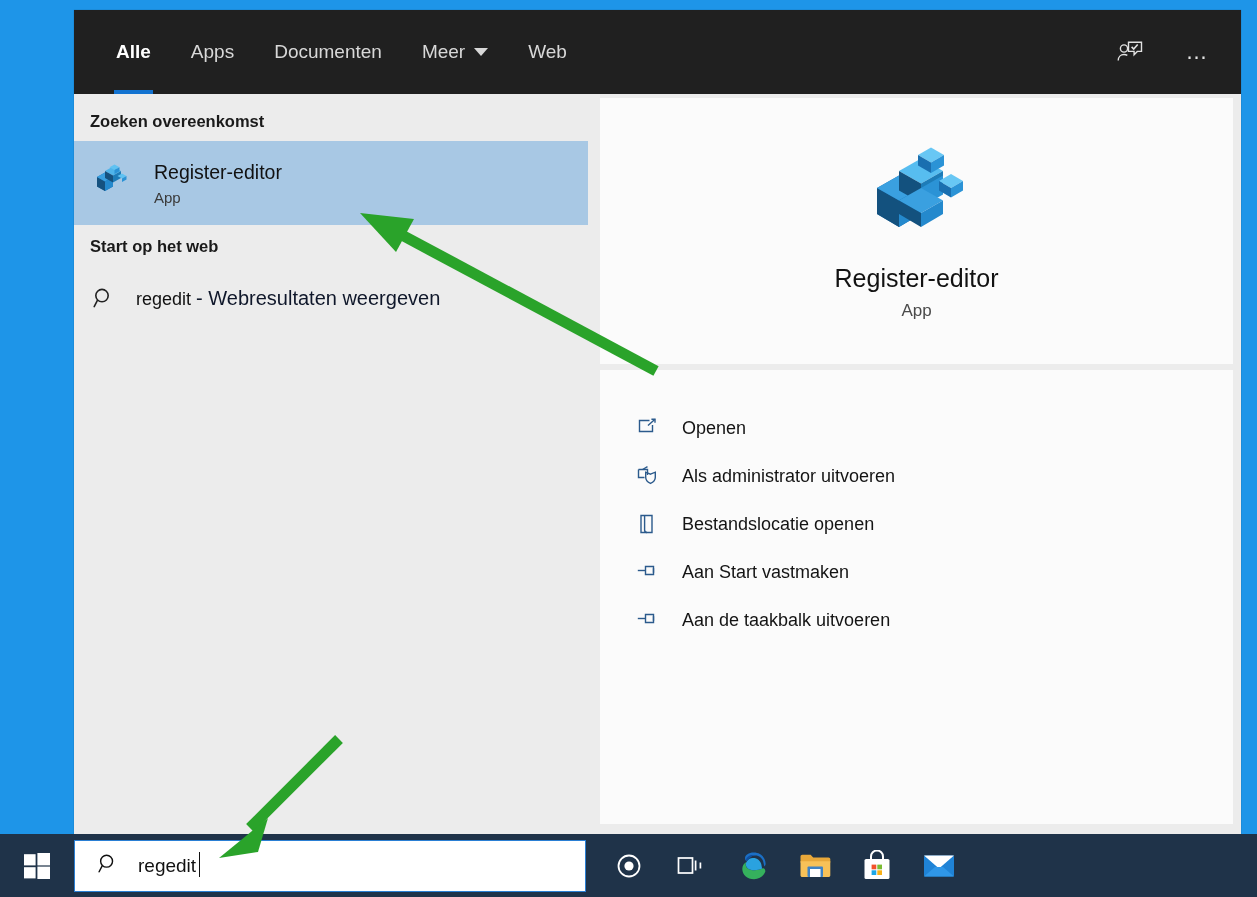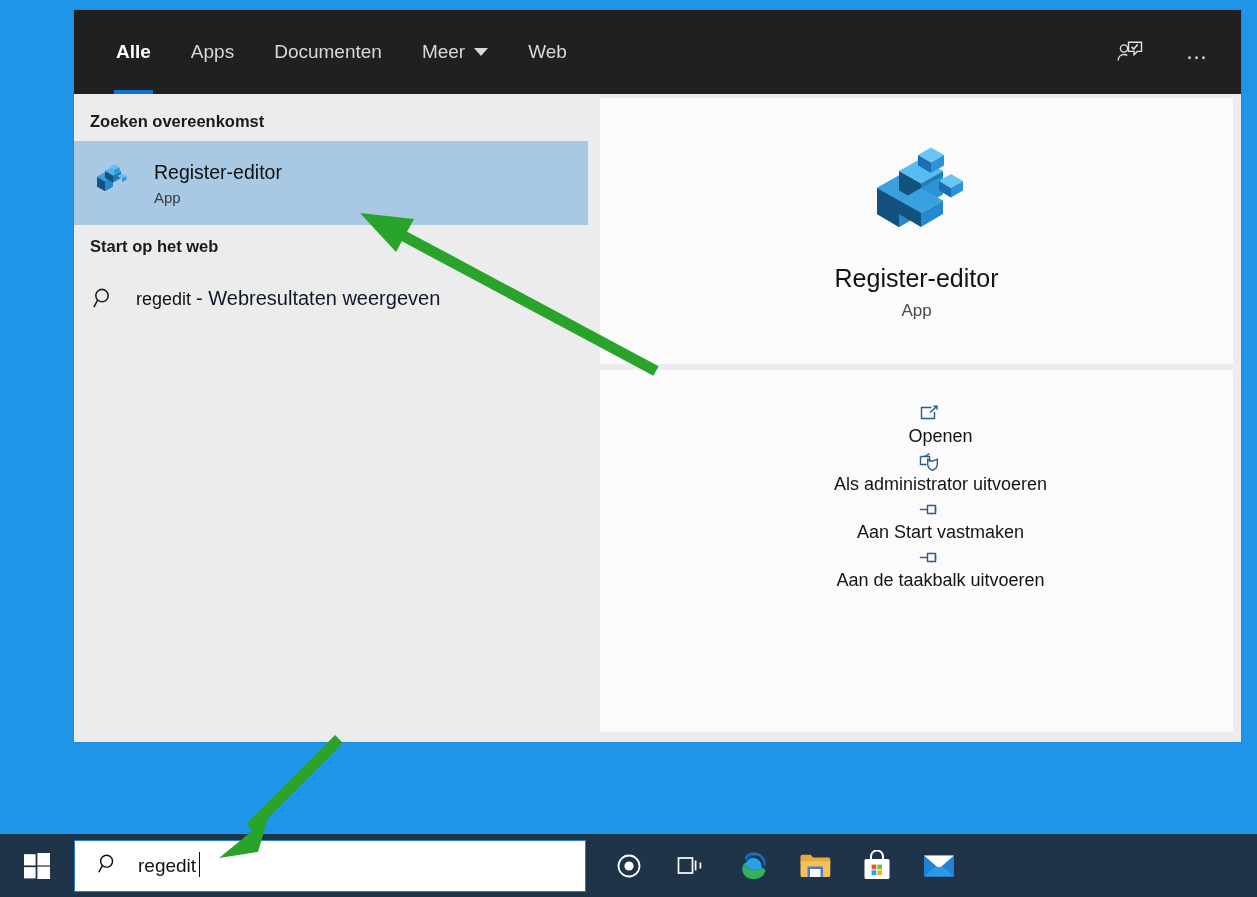--- a/index.html
+++ b/index.html
@@ -6,21 +6,21 @@
   html,body { width:1257px; height:897px; overflow:hidden; }
   body {
     font-family:"Liberation Sans", sans-serif;
     background:#1e95e8;
     position:relative;
   }
 
   
   #search-panel{
     position:absolute; left:74px; top:10px;
-    width:1167px; height:732px;
+    width:1167px; height:824px;
     background:#ececec;
     display:flex; flex-direction:column;
     box-shadow:0 0 1px rgba(0,0,0,.35);
   }
 
   
   #panel-header{
     height:84px; background:#202020; flex:none;
     display:flex; align-items:center; position:relative;
   }
@@ -80,21 +80,21 @@
     background:#fbfbfb; height:266px; flex:none;
     display:flex; flex-direction:column; align-items:center; justify-content:center;
   }
   #app-name{ font-size:25px; color:#121212; margin-top:14px; }
   #app-type{ font-size:17px; color:#4a4a4a; margin-top:8px; }
   #actions-card{
     background:#fbfbfb; flex:1;
     padding:34px 0 0 36px;
   }
   .action{
-    display:flex; align-items:center; height:48px; cursor:pointer;flex-direction:column;
+    display:flex; align-items:center; height:48px; cursor:pointer;
   }
   .action .ico{ width:34px; display:flex; align-items:center; justify-content:flex-start; flex:none; }
   .action .lbl{ margin-left:12px; font-size:18px; color:#141414; white-space:nowrap; }
 
   
   #taskbar{
     position:absolute; left:0; bottom:0; width:1257px; height:63px;
     background:#1f3349; display:flex; align-items:center;
   }
   #start-button{ width:74px; height:63px; display:flex; align-items:center; justify-content:center; cursor:pointer; }
@@ -246,20 +246,29 @@
             <svg width="22" height="22" viewBox="0 0 22 22" fill="none" stroke="#2b5a8c" stroke-width="1.4">
               <path d="M2.5 4.5h9v5.5"></path>
                 <path d="M2.5 4.5v8h6"></path>
               <path d="M6.6 4.5L11.5 1.6"></path>
               <path d="M14.5 9.2l4.8-2v5.1c0 3-2.3 5.1-4.8 6.1-2.5-1-4.8-3.1-4.8-6.1V7.2z"></path>
             </svg>
           </span>
           <span class="lbl">Als administrator uitvoeren</span>
         </div>
 
+        <div class="action">
+          <span class="ico">
+            <svg width="22" height="22" viewBox="0 0 22 22" fill="none" stroke="#2b5a8c" stroke-width="1.4">
+              <path d="M5 2.5h11v17H5z"></path>
+              <path d="M8.6 2.5v14.5c0 1.4 1 2.5 2.4 2.5"></path>
+            </svg>
+          </span>
+          <span class="lbl">Bestandslocatie openen</span>
+        </div>
 
         <div class="action">
           <span class="ico">
             <svg width="22" height="22" viewBox="0 0 22 22" fill="none" stroke="#2b5a8c" stroke-width="1.4">
               <path d="M9.5 5.5h8v8h-8z"></path>
                 <path d="M9.5 9.5H1.8"></path>
                 <path d="M17.5 7.2v4.6"></path>
             </svg>
           </span>
           <span class="lbl">Aan Start vastmaken</span>

